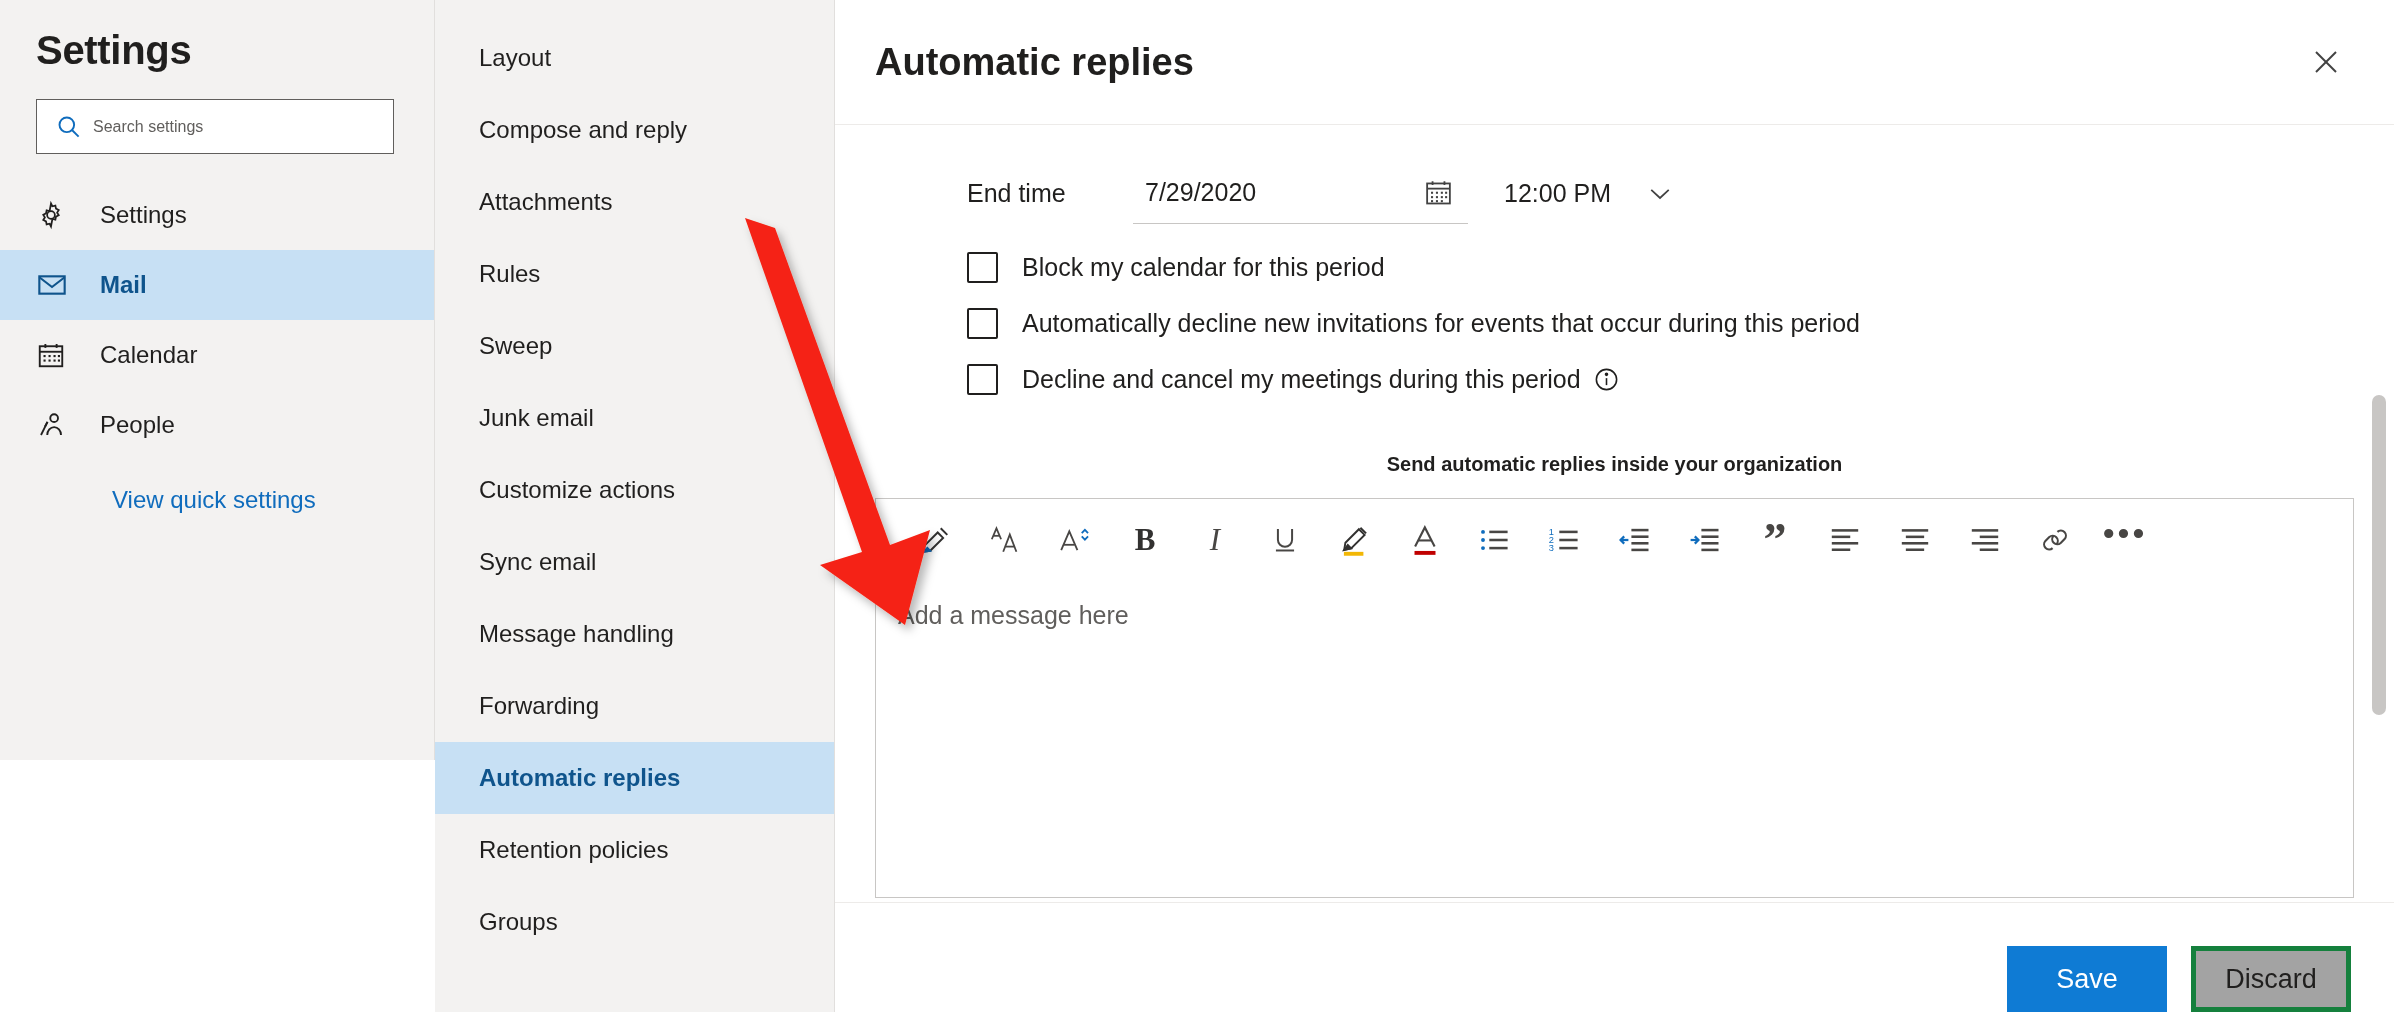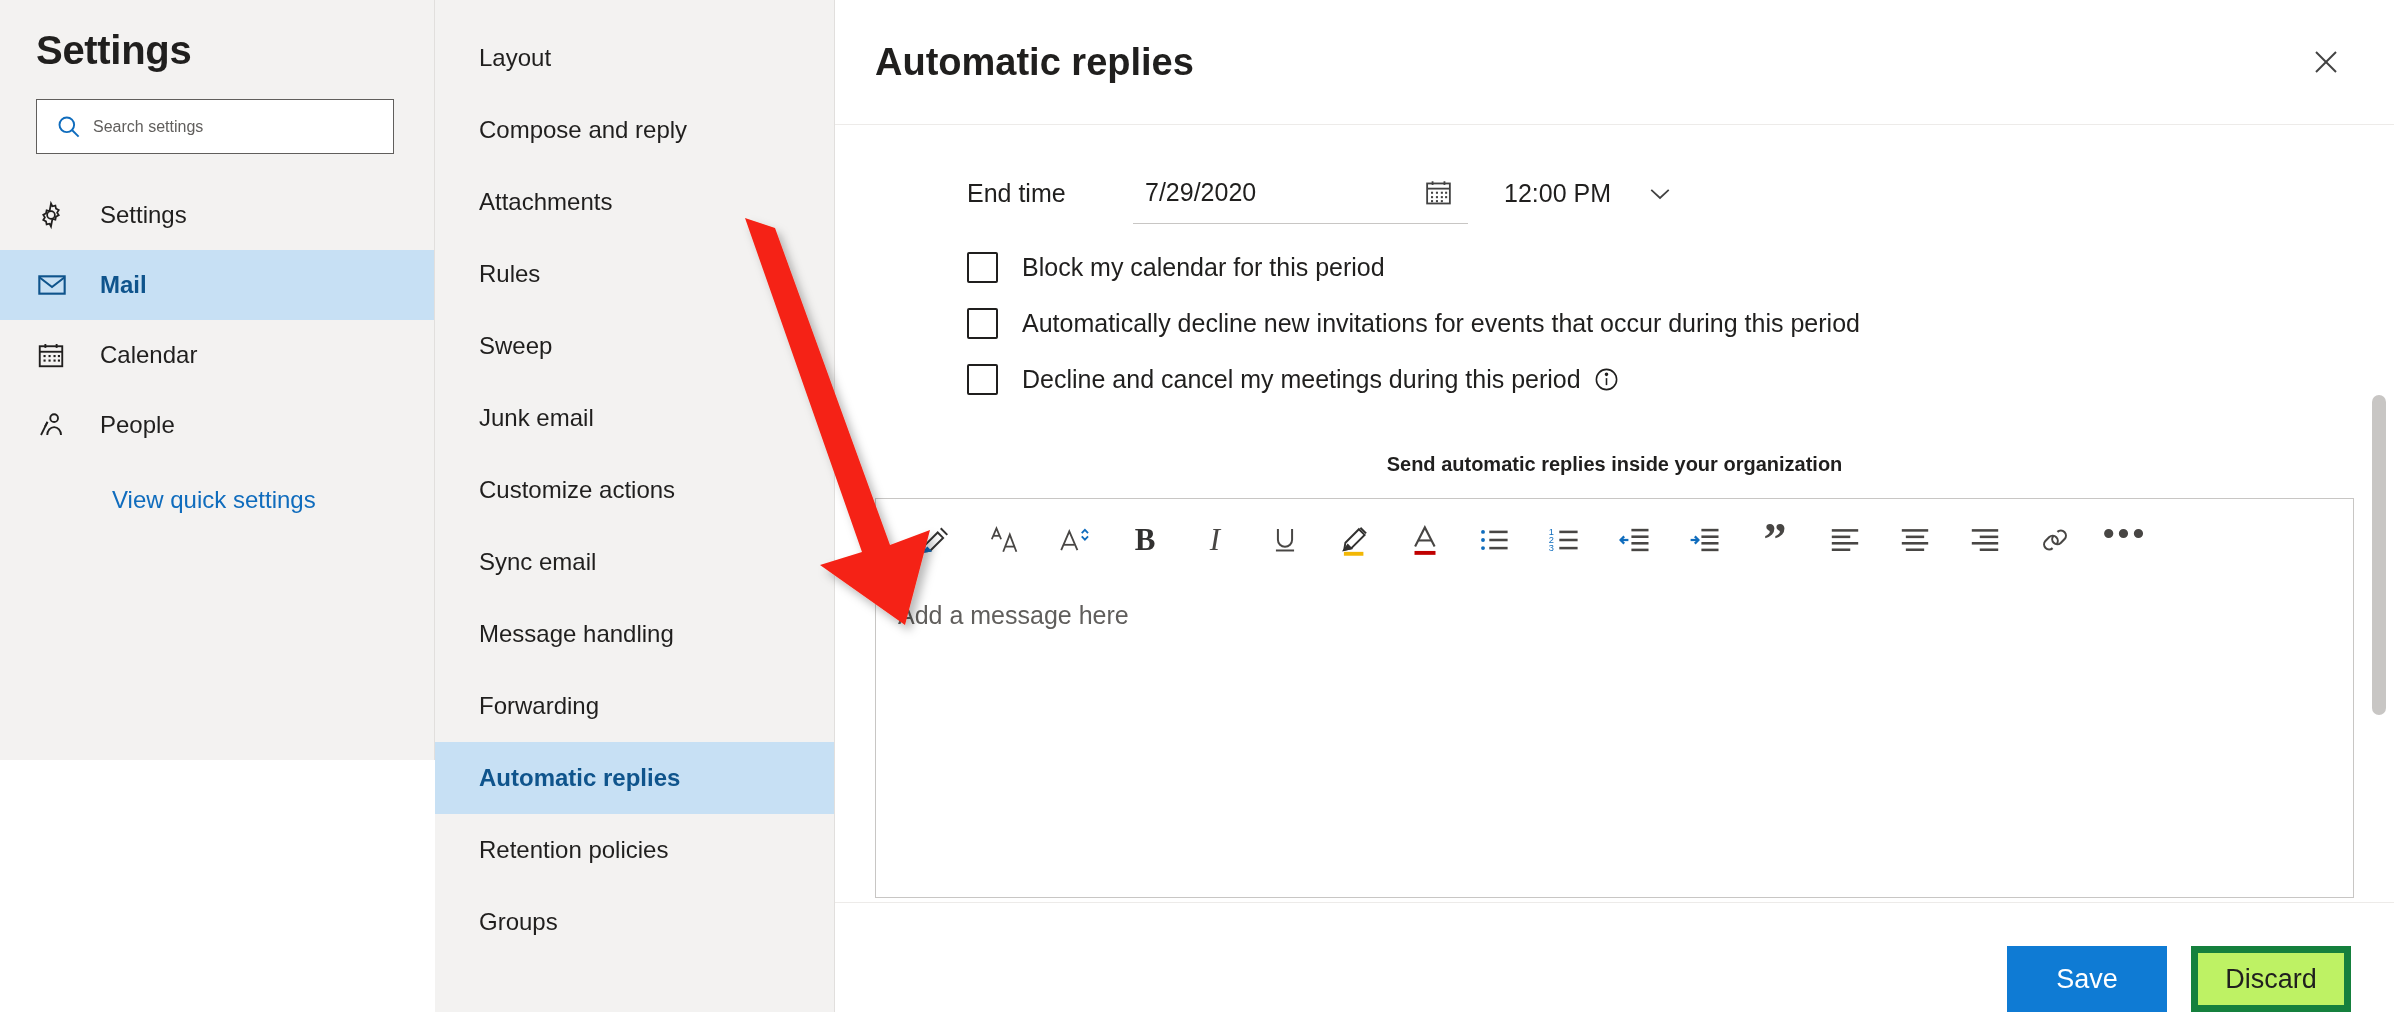--- a/index.html
+++ b/index.html
@@ -280,21 +280,21 @@
   }
   .btn {
     height: 66px;
     min-width: 160px;
     font-size: 27px;
     display: flex; align-items: center; justify-content: center;
     cursor: pointer;
     font-family: "Liberation Sans", sans-serif;
   }
   .btn-primary { background: #0f7bd4; color: #ffffff; border: 1px solid #0f7bd4; }
-  .btn-secondary { background: #bef264; color: #201f1e; border: 7px solid #15803d; }
+  .btn-secondary { background: #a3a3a3; color: #201f1e; border: 5px solid #15803d; }
 
   
   .annot-arrow {
     position: absolute;
     left: 0; top: 0;
     width: 2394px; height: 1012px;
     pointer-events: none;
   }
 </style>
 </head>

